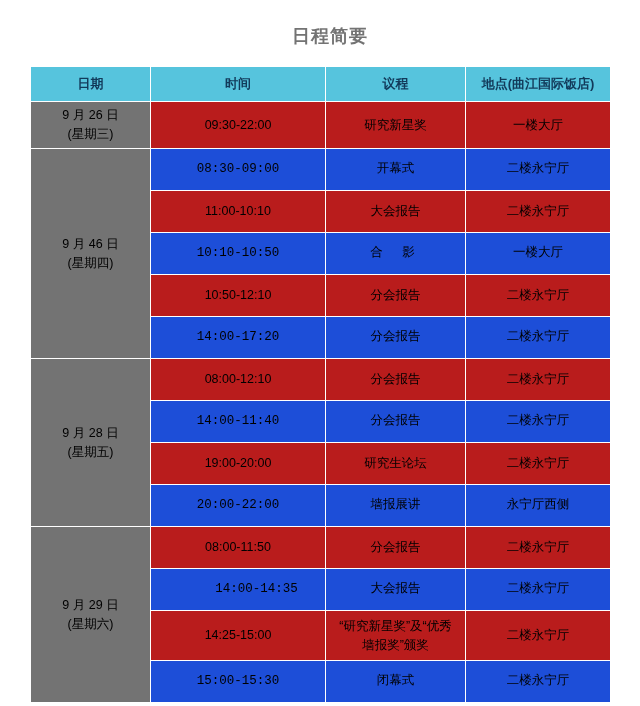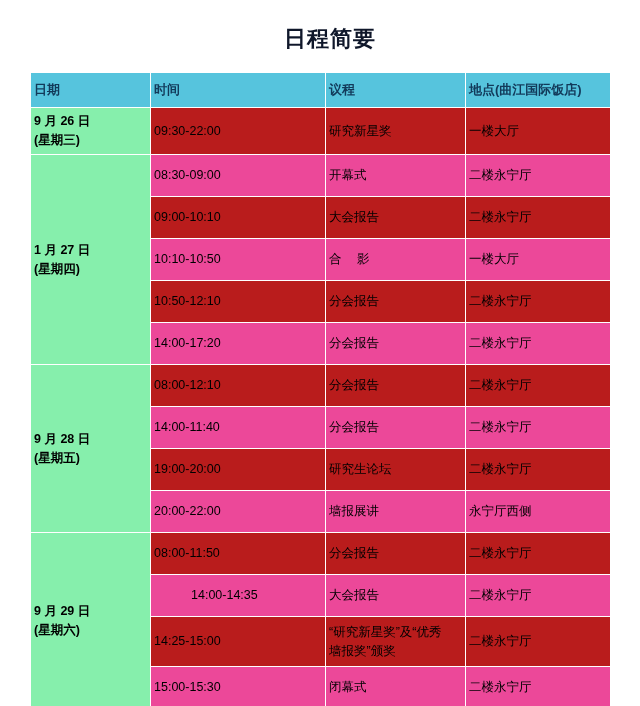--- a/index.html
+++ b/index.html
@@ -14,66 +14,66 @@
     color: #000000;
   }
   .page {
     width: 640px;
     height: 706px;
     position: relative;
     box-sizing: border-box;
   }
   .title {
     text-align: center;
-    font-size: 22px;
+    font-size: 18px;
     font-weight: bold;
-    color: #0f172a;
+    color: #737373;
     padding-top: 24px;
     padding-bottom: 18px;
     letter-spacing: 1px;
     margin-left: 20px;
   }
   .table-wrap {
     padding: 0 30px;
     box-sizing: border-box;
   }
   table.schedule {
     width: 580px;
     border-collapse: collapse;
     table-layout: fixed;
   }
   table.schedule th,
   table.schedule td {
     border: 1px solid #ffffff;
-    text-align: left;
+    text-align: center;
     vertical-align: middle;
     font-size: 12.5px;
     line-height: 1.5;
     padding: 0 3px;
   }
   table.schedule thead th {
     background: #56c4dd;
     color: #123a5a;
     font-weight: bold;
     height: 34px;
     font-size: 13px;
   }
   col.c-date { width: 120px; }
   col.c-time { width: 175px; }
   col.c-agenda { width: 140px; }
   col.c-place { width: 145px; }
 
   td.date-cell {
-    background: #86efac;
-    font-weight: bold;
+    background: #737373;
+    font-weight: normal;
     font-size: 12.5px;
   }
   td.date-cell .d-line { display: block; }
   tr.band-a td.cell { background: #b91c1c; }
-  tr.band-b td.cell { background: #ec4899; }
+  tr.band-b td.cell { background: #1d4ed8; font-family: Liberation Mono, monospace; }
   .twoline { line-height: 1.45; }
   .spaced { letter-spacing: 6px; }
 </style>
 </head>
 <body>
 
 <div class="page">
 
   <div class="title">日程简要</div>
 
@@ -100,29 +100,29 @@
             <span class="d-line">9 月 26 日</span>
             <span class="d-line">(星期三)</span>
           </td>
           <td class="cell" style="height:46px;">09:30-22:00</td>
           <td class="cell">研究新星奖</td>
           <td class="cell">一楼大厅</td>
         </tr>
 
         <tr class="band-b">
           <td class="date-cell" rowspan="5">
-            <span class="d-line">1 月 27 日</span>
+            <span class="d-line">9 月 46 日</span>
             <span class="d-line">(星期四)</span>
           </td>
           <td class="cell" style="height:41px;">08:30-09:00</td>
           <td class="cell">开幕式</td>
           <td class="cell">二楼永宁厅</td>
         </tr>
         <tr class="band-a">
-          <td class="cell" style="height:41px;">09:00-10:10</td>
+          <td class="cell" style="height:41px;">11:00-10:10</td>
           <td class="cell">大会报告</td>
           <td class="cell">二楼永宁厅</td>
         </tr>
         <tr class="band-b">
           <td class="cell" style="height:41px;">10:10-10:50</td>
           <td class="cell spaced">合 影</td>
           <td class="cell">一楼大厅</td>
         </tr>
         <tr class="band-a">
           <td class="cell" style="height:41px;">10:50-12:10</td>

